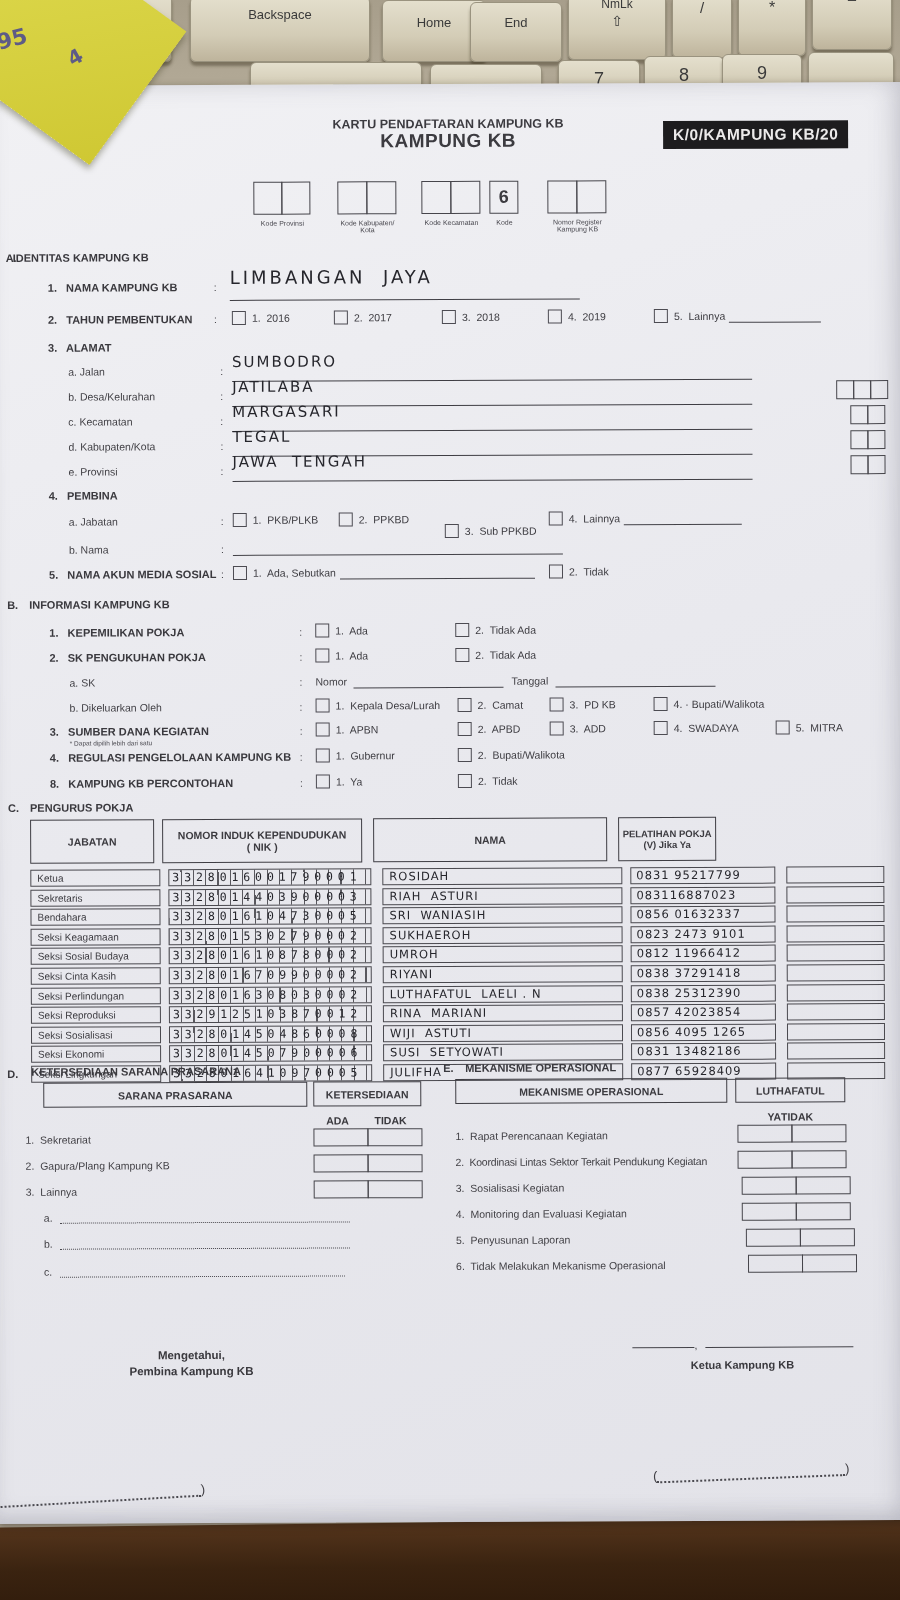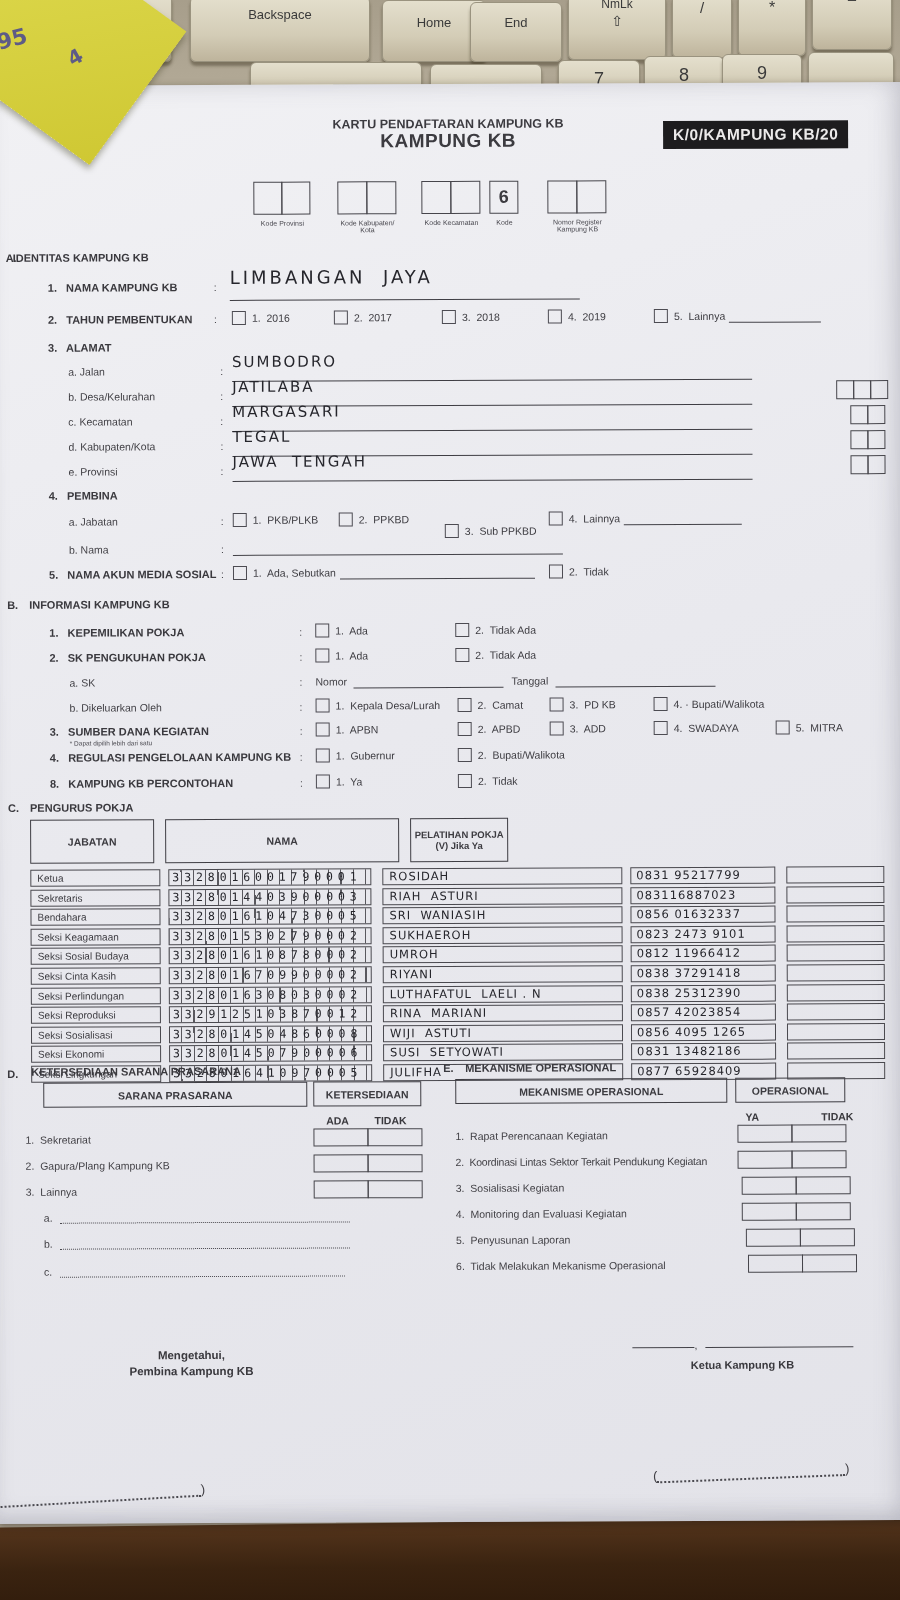--- a/index.html
+++ b/index.html
@@ -283,20 +283,24 @@
     <div class="abs opt" style="left:464px;top:690px"><div class="cb"></div><span class="ol">2.  Tidak</span></div>
 
     <span class="abs lbl" style="left:14px;top:716px">C.</span>
     <span class="abs lbl" style="left:36px;top:716px">PENGURUS POKJA</span>
 
     <div class="abs" style="left:36px;top:734px">
       <div style="display:flex;margin-bottom:6px">
         <div class="phead" style="width:122px">
             <span>JABATAN</span>
           </div>
+        <div class="phead" style="width:198px;margin-left:8px">
+            <span>NOMOR INDUK KEPENDUDUKAN</span>
+            <span>( NIK )</span>
+          </div>
         <div class="phead" style="width:232px;margin-left:11px">
             <span>NAMA</span>
           </div>
         <div class="phead" style="width:96px;margin-left:11px;font-size:9.5px">
             <span>PELATIHAN POKJA</span>
             <span style="font-weight:bold">(V) Jika Ya</span>
           </div>
       </div>
 
       <div class="prow">
@@ -404,22 +408,22 @@
     <span class="abs sub" style="left:48px;top:1126px">a.</span>
     <div class="abs dotted" style="left:64px;top:1126px;width:290px"></div>
     <span class="abs sub" style="left:48px;top:1152px">b.</span>
     <div class="abs dotted" style="left:64px;top:1152px;width:290px"></div>
     <span class="abs sub" style="left:48px;top:1180px">c.</span>
     <div class="abs dotted" style="left:64px;top:1180px;width:285px"></div>
 
     <span class="abs lbl" style="left:448px;top:978px">E.</span>
     <span class="abs lbl" style="left:470px;top:978px">MEKANISME OPERASIONAL</span>
     <div class="abs dehead" style="left:460px;top:995px;width:270px">MEKANISME OPERASIONAL</div>
-    <div class="abs dehead" style="left:740px;top:995px;width:108px">OPERASIONAL</div>
-    <div class="abs" style="left:750px;top:1028px;width:108px;display:flex;justify-content:space-between">
+    <div class="abs dehead" style="left:740px;top:995px;width:108px">LUTHAFATUL</div>
+    <div class="abs" style="left:772px;top:1028px;width:108px;display:flex;justify-content:flex-start">
       <span class="lbl" style="font-size:10.5px">YA</span>
       <span class="lbl" style="font-size:10.5px">TIDAK</span>
     </div>
     <span class="abs sub" style="left:460px;top:1046px">1.  Rapat Perencanaan Kegiatan</span>
     <div class="abs debox" style="left:742px;top:1042px">
         <div class="hcell"></div>
         <div class="hcell" style="margin-left:-1.2px"></div>
       </div>
     <span class="abs sub" style="left:460px;top:1072px;white-space:pre;letter-spacing:-.2px">2.  Koordinasi Lintas Sektor Terkait Pendukung Kegiatan</span>
     <div class="abs debox" style="left:742px;top:1068px">

